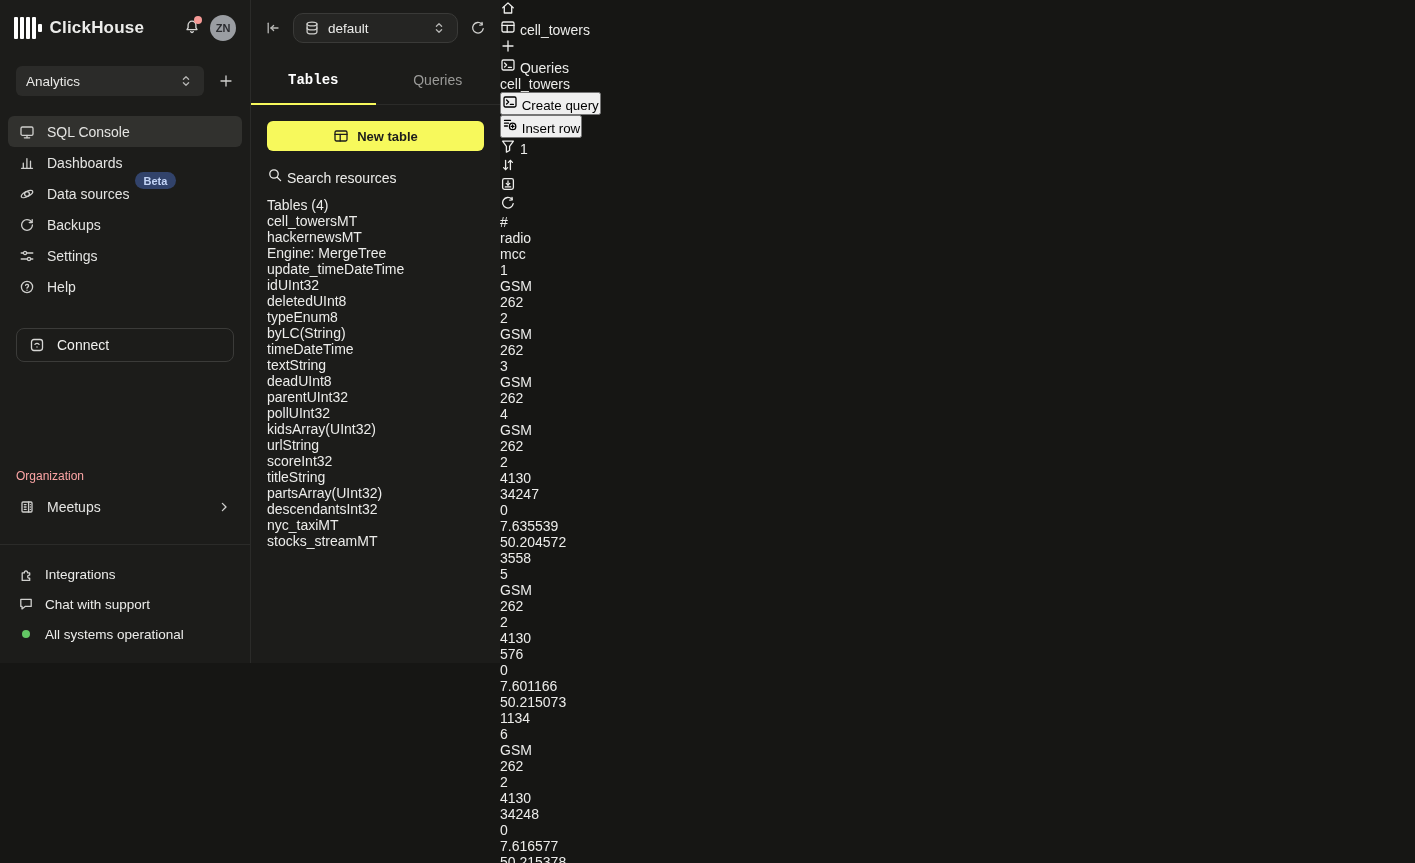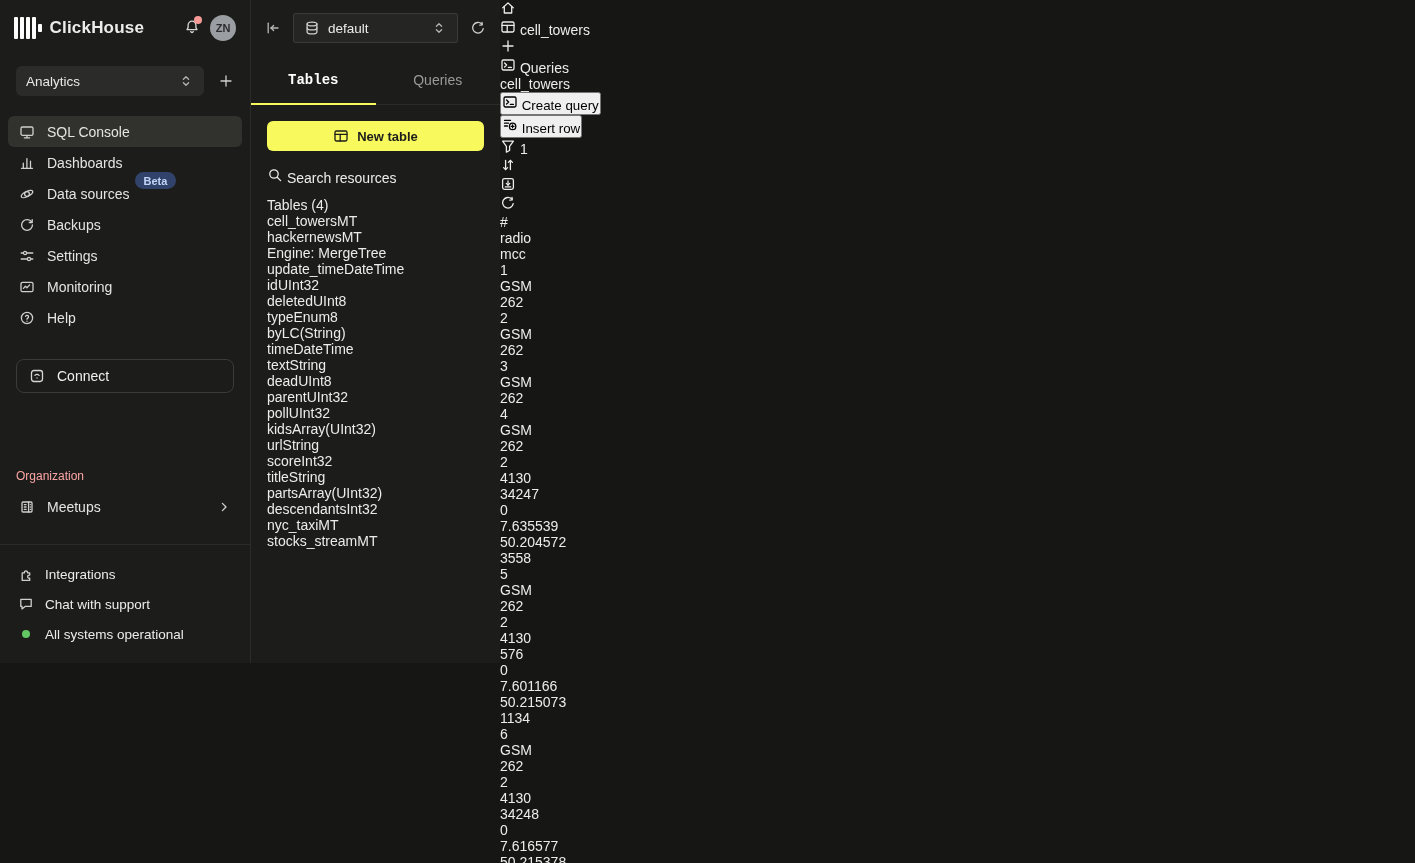--- a/index.html
+++ b/index.html
@@ -37,21 +37,21 @@
   .sb-footer { padding:0 8px 14px; }
   .foot-item { height:30px; display:flex; align-items:center; gap:11px; padding:0 10px; font-size:13.5px; color:#ececea; cursor:pointer; }
   .foot-item .ic { color:#cfcfcd; width:16px; }
   .status-dot { width:8px; height:8px; border-radius:50%; background:#63c764; margin:0 4px; }
   .chev-right { margin-left:auto; color:#b5b5b3; }
 
   
   .explorer { width:250px; background:#1c1c1a; border-left:1px solid #2b2b29; display:flex; flex-direction:column; flex-shrink:0; }
   .ex-header { height:56px; display:flex; align-items:center; padding:0 14px; gap:12px; }
   .collapse-btn { color:#b9b9b7; cursor:pointer; }
-  .db-select { flex:1; height:30px; background:#252523; border:1px solid #3a3a38; border-radius:2px; display:flex; align-items:center; gap:8px; padding:0 10px; font-size:13.5px; cursor:pointer; }
+  .db-select { flex:1; height:30px; background:#252523; border:1px solid #3a3a38; border-radius:10px; display:flex; align-items:center; gap:8px; padding:0 10px; font-size:13.5px; cursor:pointer; }
   .db-select .ic { color:#cfcfcd; }
   .db-select .updown { margin-left:auto; color:#b5b5b3; }
   .refresh-btn { color:#cfcfcd; cursor:pointer; }
   .ex-tabs { height:49px; display:flex; border-bottom:1px solid #2b2b29; }
   .ex-tab { flex:1; display:flex; align-items:center; justify-content:center; font-size:14px; color:#9a9a98; cursor:pointer; border-bottom:2px solid transparent; margin-bottom:-1px; }
   .ex-tab.active { color:#fff; font-weight:600; border-bottom-color:#f7f95c;font-family:Liberation Mono, monospace; }
   .ex-body { padding:16px; overflow:hidden; }
   .new-table { height:30px; background:#f7f95c; border-radius:6px; color:#1d1d1b; font-size:13px; font-weight:600; display:flex; align-items:center; justify-content:center; gap:8px; cursor:pointer; }
   .search-box { margin-top:16px; height:30px; border:1px solid #38383", border-radius:6px; }
   .search-box { border:1px solid #383836; border-radius:6px; display:flex; align-items:center; gap:8px; padding:0 9px; color:#8a8a88; font-size:13.5px; cursor:text; }
@@ -193,29 +193,20 @@
         </div>
         <div class="nav-item">
           <span class="ic">
             <svg width="16" height="16" viewBox="0 0 16 16" fill="none" stroke="currentColor" stroke-width="1.3" stroke-linecap="round" stroke-linejoin="round">
               <path d="M2.2 5h11.6M2.2 11h11.6"></path>
               <circle cx="6" cy="5" r="1.6" fill="#1c1c1a"></circle>
               <circle cx="10" cy="11" r="1.6" fill="#1c1c1a"></circle>
             </svg>
           </span>
           <span>Settings</span>
-        </div>
-        <div class="nav-item">
-          <span class="ic">
-            <svg width="16" height="16" viewBox="0 0 16 16" fill="none" stroke="currentColor" stroke-width="1.3" stroke-linecap="round" stroke-linejoin="round">
-              <rect x="2" y="3.3" width="12" height="9.4" rx="1.5"></rect>
-              <path d="M4.4 9.4l2-2.1 1.5 1.5 2.8-2.9"></path>
-            </svg>
-          </span>
-          <span>Monitoring</span>
         </div>
         <div class="nav-item">
           <span class="ic">
             <svg width="16" height="16" viewBox="0 0 16 16" fill="none" stroke="currentColor" stroke-width="1.3" stroke-linecap="round" stroke-linejoin="round">
               <circle cx="8" cy="8" r="5.6"></circle>
               <path d="M6.6 6.4a1.5 1.5 0 1 1 2.2 1.7c-.5.3-.8.6-.8 1.1"></path>
               <path d="M8 11.2v.1"></path>
             </svg>
           </span>
           <span>Help</span>

